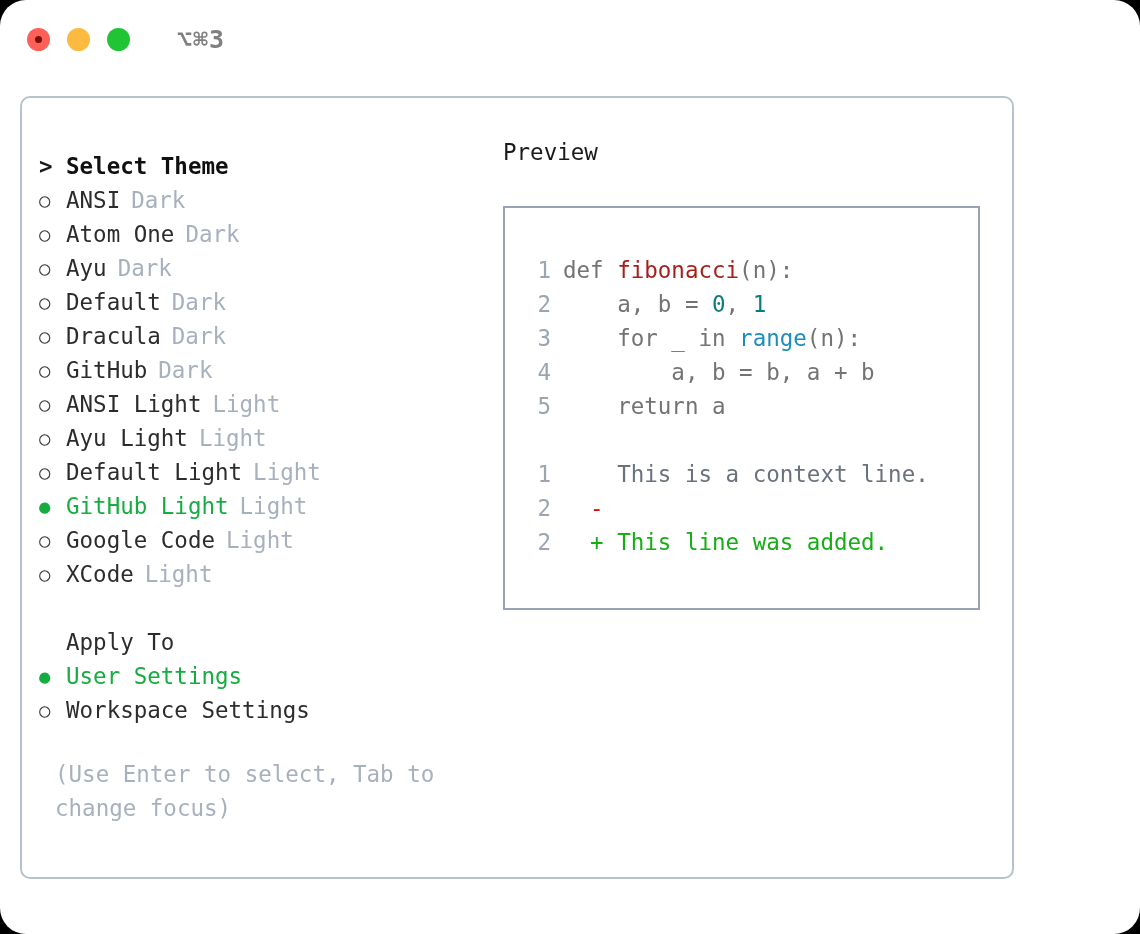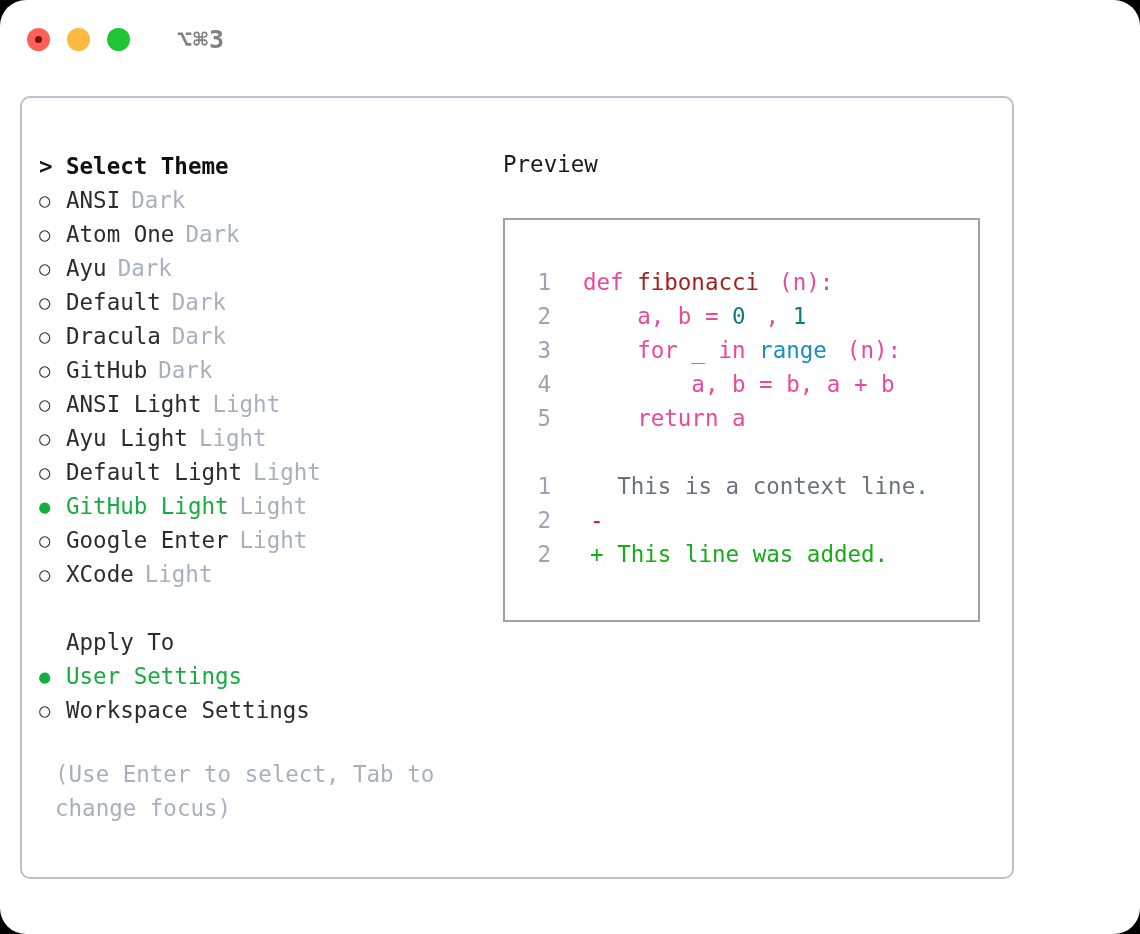--- a/index.html
+++ b/index.html
@@ -115,21 +115,21 @@
     font-size: 22.5px;
     color: #a7b0bd;
     line-height: 34px;
     width: 405px;
     white-space: pre-wrap;
   }
 
   
   #right-col {
     position: absolute;
-    left: 481px; top: 49px;
+    left: 481px; top: 37px;
     width: 490px;
   }
   #preview-title {
     font-size: 22.5px;
     color: #1a1a1a;
     line-height: 34px;
     white-space: pre;
   }
   #preview-box {
     margin-top: 37px;
@@ -147,21 +147,21 @@
     display: flex;
   }
   .lineno {
     color: #9aa5b1;
     width: 29px;
     text-align: right;
     flex: none;
     margin-right: 12px;
   }
   .code-text { white-space: pre; }
-  .tok-plain  { color: #ec4899; margin-left: 20px; }
+  .tok-plain  { color: #737373; }
   .tok-fn     { color: #a6201b; }
   .tok-builtin{ color: #1b8ebd; }
   .tok-num    { color: #0a7b7b; }
   .tok-ctx    { color: #6a737d; }
   .tok-del    { color: #cc1111; }
   .tok-add    { color: #16ad16; }
   .code-gap { height: 34px; }
 </style>
 </head>
 <body>
@@ -188,21 +188,21 @@
           <div class="row"><span class="marker">○</span><span class="label">ANSI</span><span class="tag">Dark</span></div>
           <div class="row"><span class="marker">○</span><span class="label">Atom One</span><span class="tag">Dark</span></div>
           <div class="row"><span class="marker">○</span><span class="label">Ayu</span><span class="tag">Dark</span></div>
           <div class="row"><span class="marker">○</span><span class="label">Default</span><span class="tag">Dark</span></div>
           <div class="row"><span class="marker">○</span><span class="label">Dracula</span><span class="tag">Dark</span></div>
           <div class="row"><span class="marker">○</span><span class="label">GitHub</span><span class="tag">Dark</span></div>
           <div class="row"><span class="marker">○</span><span class="label">ANSI Light</span><span class="tag">Light</span></div>
           <div class="row"><span class="marker">○</span><span class="label">Ayu Light</span><span class="tag">Light</span></div>
           <div class="row"><span class="marker">○</span><span class="label">Default Light</span><span class="tag">Light</span></div>
           <div class="row"><span class="marker sel">●</span><span class="label sel">GitHub Light</span><span class="tag">Light</span></div>
-          <div class="row"><span class="marker">○</span><span class="label">Google Enter</span><span class="tag">Light</span></div>
+          <div class="row"><span class="marker">○</span><span class="label">Google Code</span><span class="tag">Light</span></div>
           <div class="row"><span class="marker">○</span><span class="label">XCode</span><span class="tag">Light</span></div>
         </div>
 
       <div class="spacer"></div>
 
       <div id="section-header">
         <span class="marker">○</span>
         <span class="label">Apply To</span>
       </div>
 

